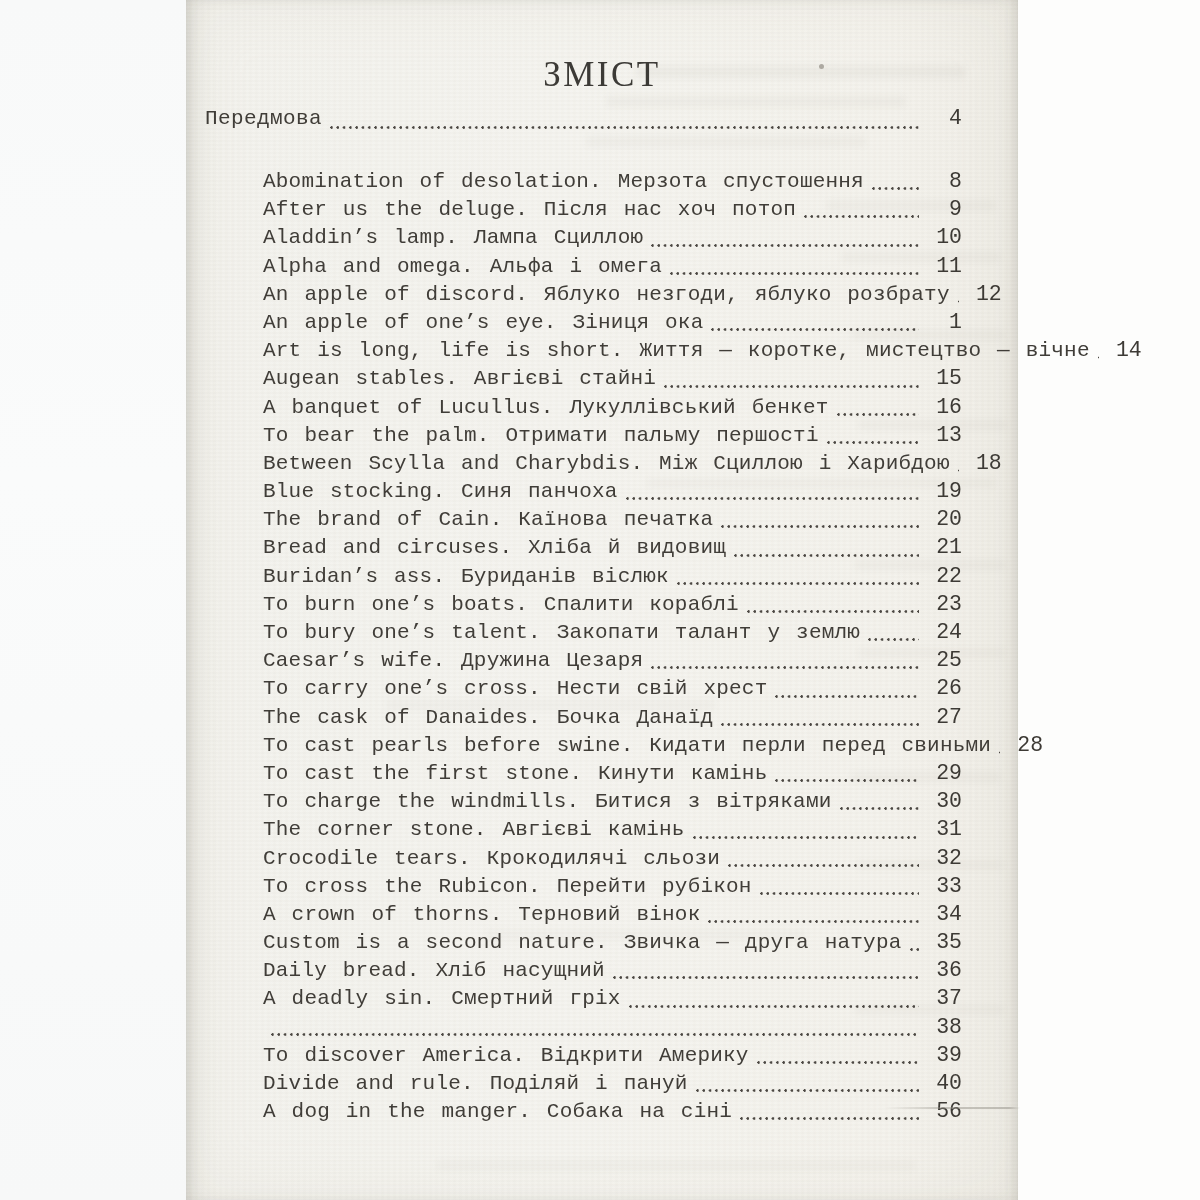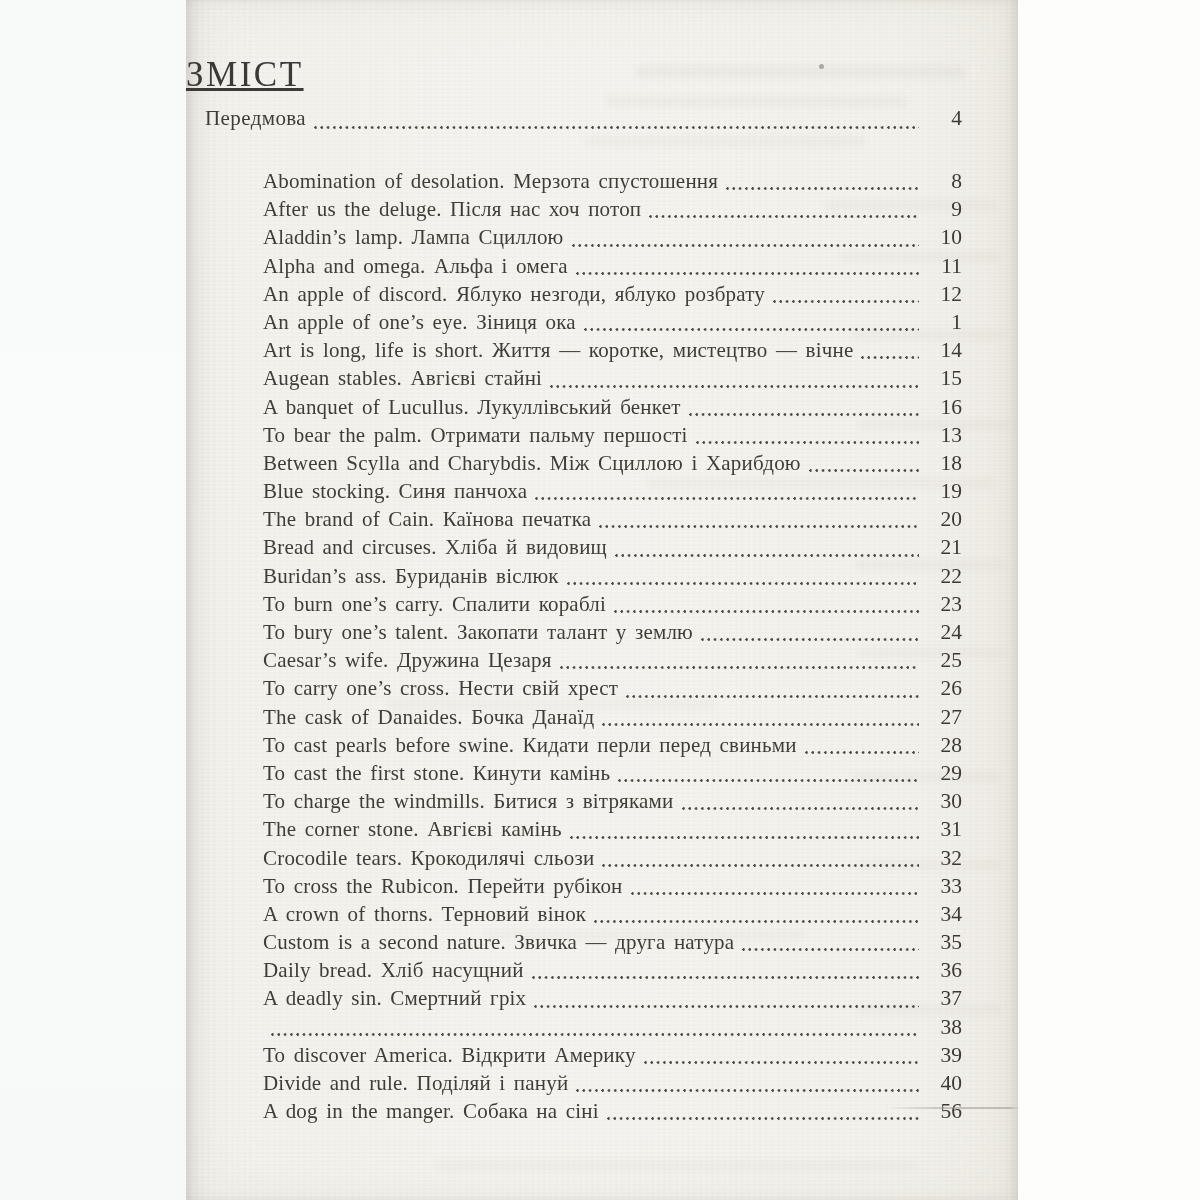--- a/index.html
+++ b/index.html
@@ -21,25 +21,25 @@
   }
   .page::before{ 
     content:"";position:absolute;inset:0;pointer-events:none;
     background:
       repeating-linear-gradient(0deg, rgba(255,255,255,.05) 0 2px, rgba(190,186,175,.04) 2px 4px),
       repeating-linear-gradient(90deg, rgba(255,255,255,.04) 0 3px, rgba(190,186,175,.03) 3px 6px);
   }
   .ghost{position:absolute;background:#8b8579;filter:blur(3px);border-radius:4px;pointer-events:none;}
   .title{
     position:absolute;top:54px;left:0;width:100%;margin:0;
-    font-size:35px;line-height:42px;font-weight:500;
-    letter-spacing:2.5px;color:#3c3a36;text-decoration:underline;
+    text-align:center;font-size:35px;line-height:42px;font-weight:500;
+    letter-spacing:2.5px;color:#3c3a36;
   }
   .toc{position:absolute;left:19px;top:0;width:757px;color:#403d38;}
-  .toc-row{display:flex;align-items:baseline;height:28.2px;}
+  .toc-row{display:flex;align-items:baseline;height:28.2px;font-family:Liberation Mono, monospace;}
   .preface-row{margin-top:106px;height:30px;font-size:22px;}
   .entries{margin-top:33px;}
   .entries .toc-row{padding-left:58px;}
   .entry{white-space:nowrap;font-size:21px;letter-spacing:.2px;word-spacing:3px;}
   .preface-row .entry{letter-spacing:.4px;}
   .leader{flex:1;position:relative;align-self:stretch;overflow:hidden;min-width:14px;}
   .leader::after{
     content:"";position:absolute;left:8px;right:5px;bottom:7px;height:3px;
     background-image:radial-gradient(circle at 1.5px 1.5px,#4c4843 1.1px,rgba(0,0,0,0) 1.5px);
     background-size:6.3px 3px;background-repeat:repeat-x;
@@ -159,21 +159,21 @@
           <span class="entry">Bread and circuses. Хліба й видовищ</span>
           <span class="leader"></span>
           <span class="pagenum">21</span>
         </div>
         <div class="toc-row">
           <span class="entry">Buridan’s ass. Буриданів віслюк</span>
           <span class="leader"></span>
           <span class="pagenum">22</span>
         </div>
         <div class="toc-row">
-          <span class="entry">To burn one’s carry. Спалити кораблі</span>
+          <span class="entry">To burn one’s boats. Спалити кораблі</span>
           <span class="leader"></span>
           <span class="pagenum">23</span>
         </div>
         <div class="toc-row">
           <span class="entry">To bury one’s talent. Закопати талант у землю</span>
           <span class="leader"></span>
           <span class="pagenum">24</span>
         </div>
         <div class="toc-row">
           <span class="entry">Caesar’s wife. Дружина Цезаря</span>

